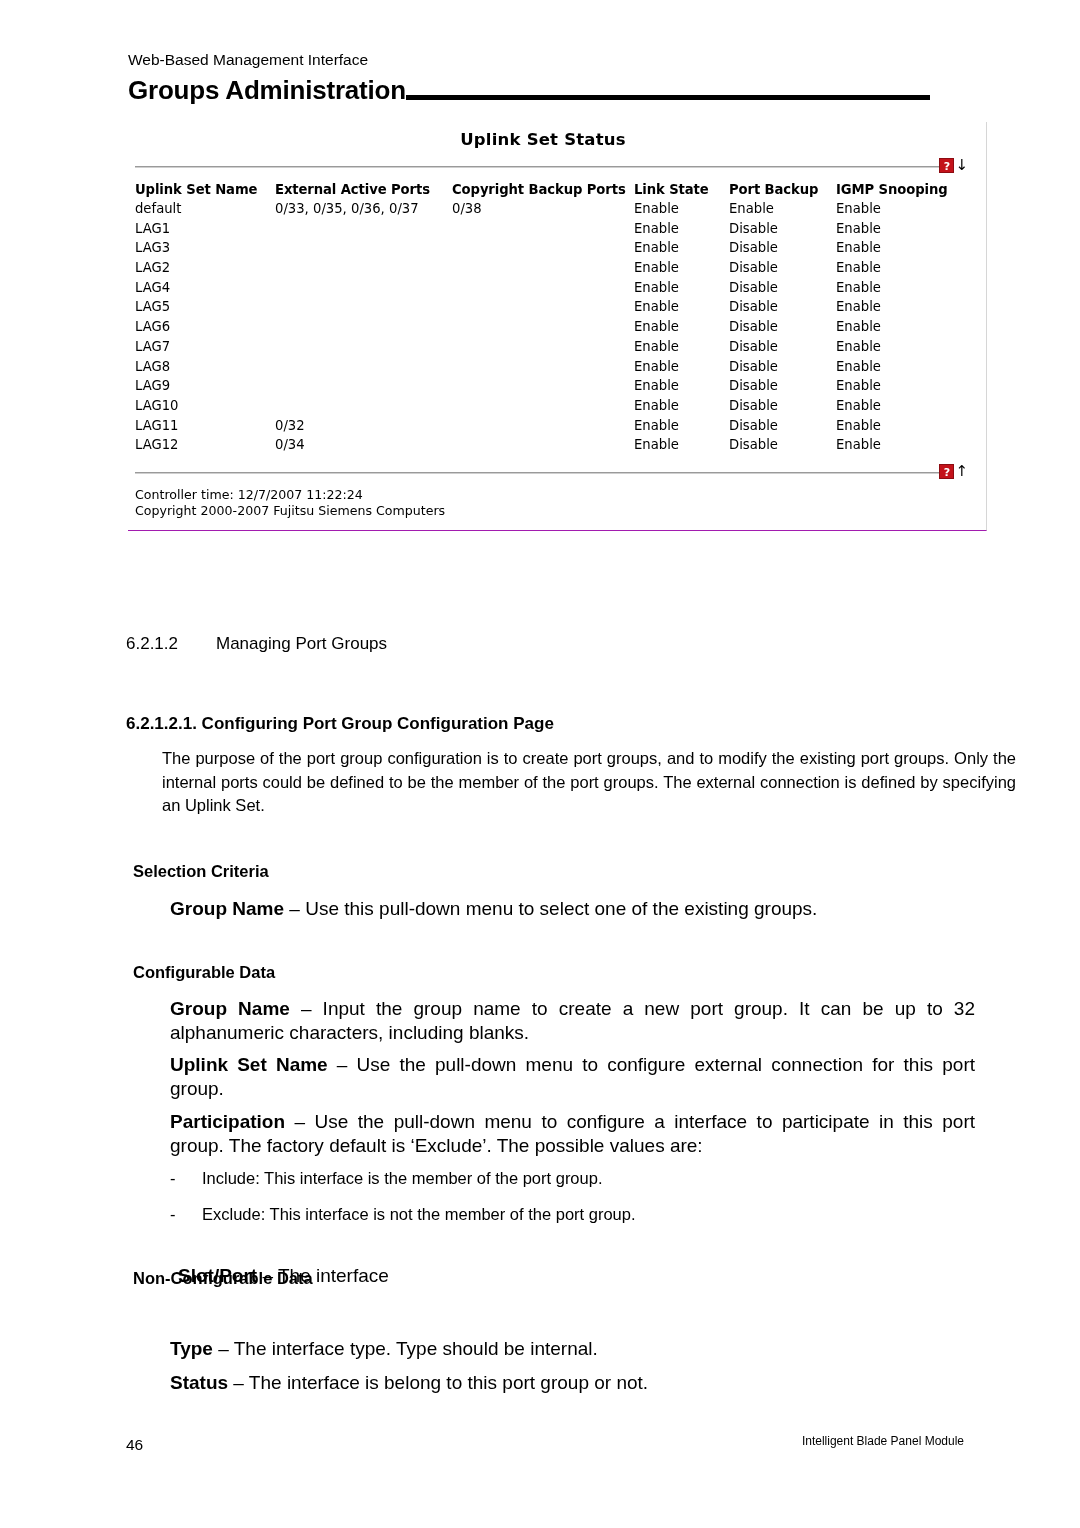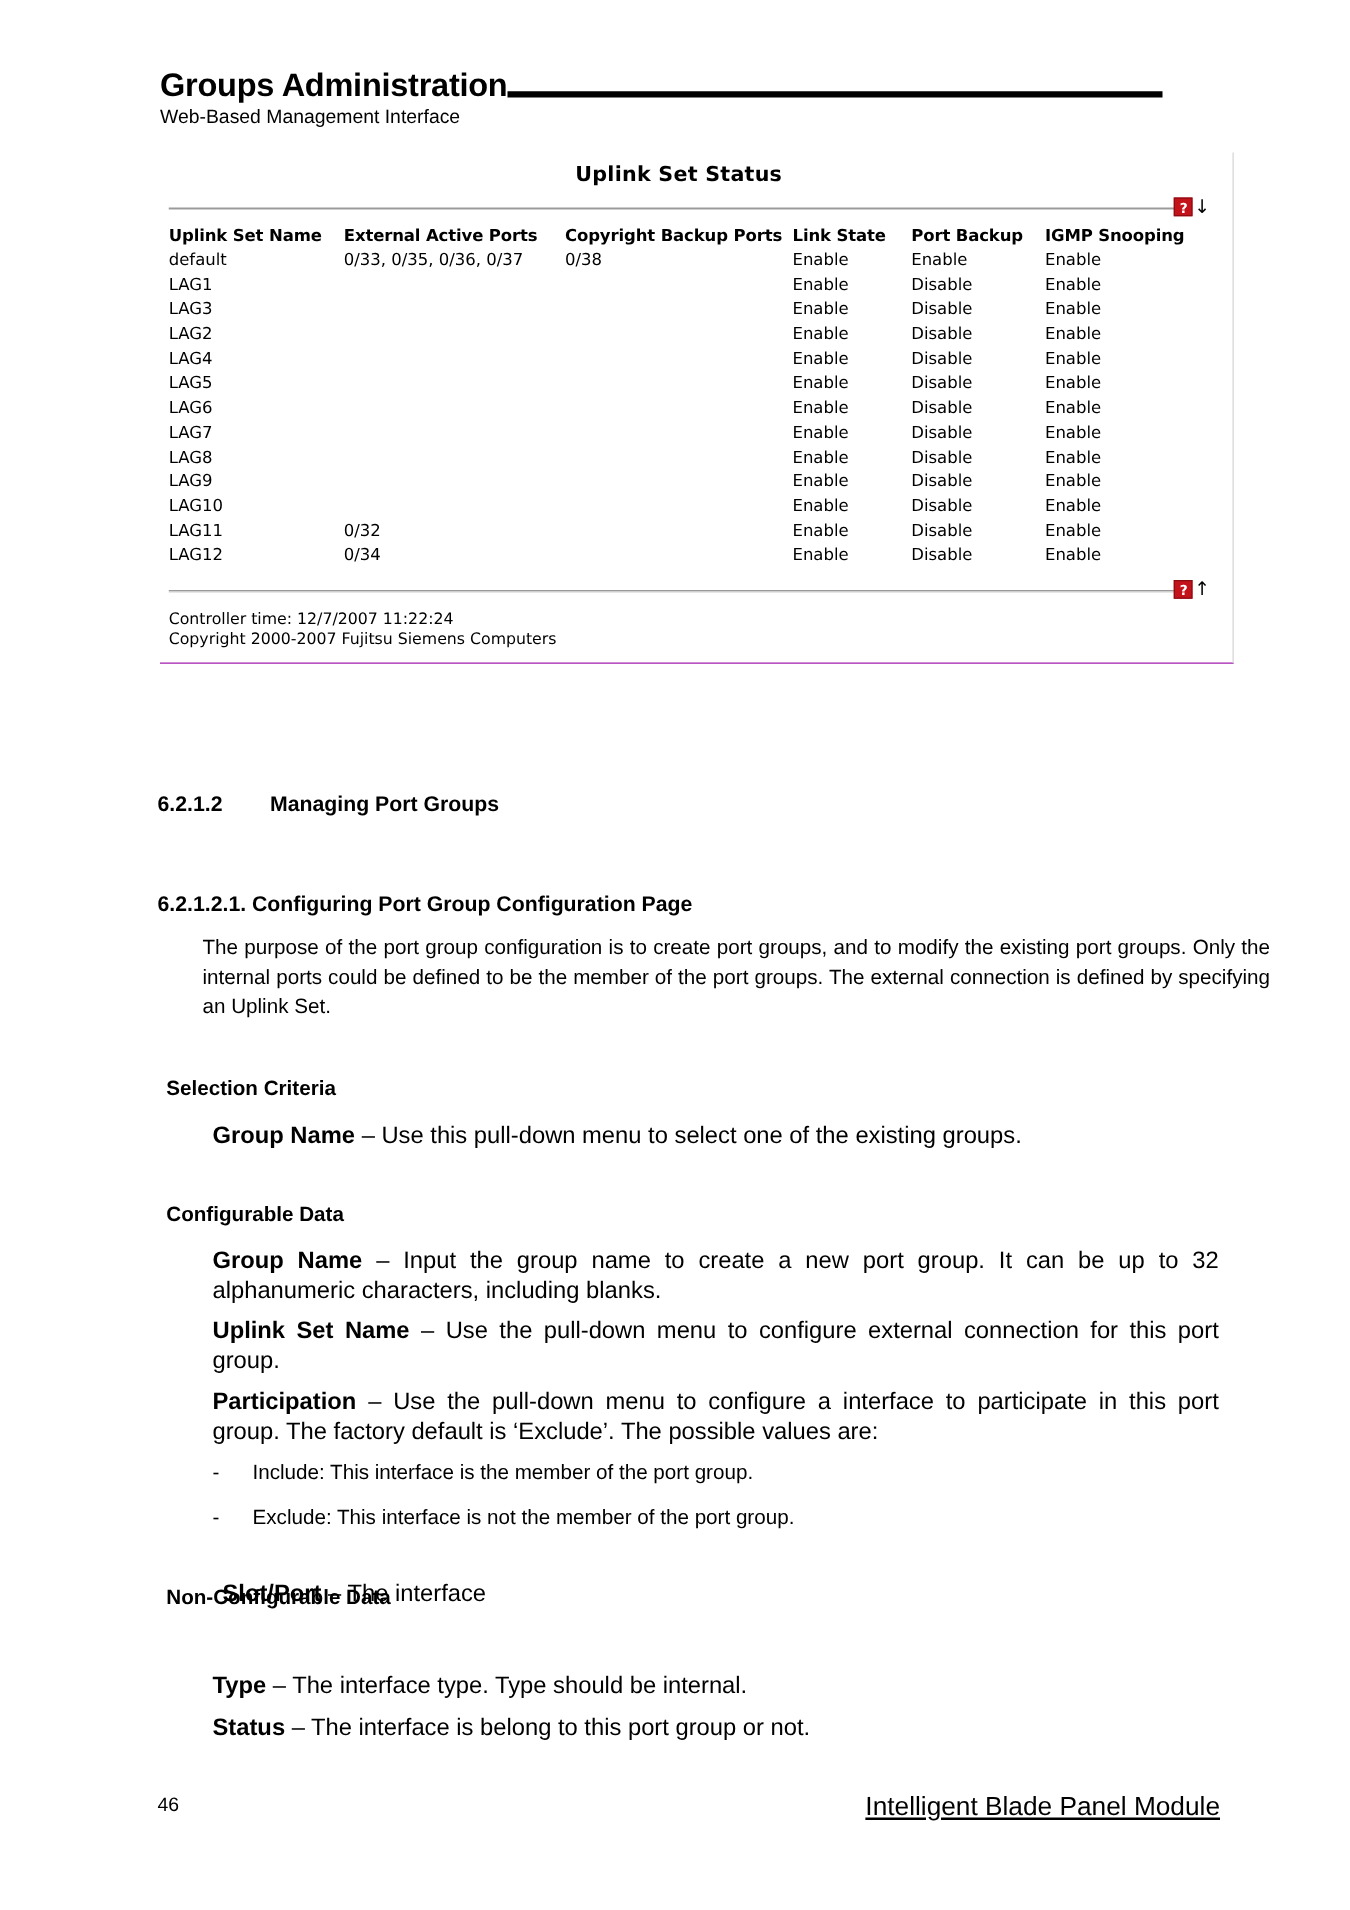--- a/index.html
+++ b/index.html
@@ -142,21 +142,21 @@
     margin-left: 7px;
     margin-top: 3px;
     font-size: 12.6px;
     line-height: 16.5px;
   }
 
   
   .h3 {
     position: absolute;
     font-size: 17px;
-    font-weight: bold;
+    font-weight: normal;
     white-space: nowrap;
   }
   .h3 .num { display: inline-block; width: 90px; }
   .h4 {
     position: absolute;
     font-size: 17px;
     font-weight: bold;
     white-space: nowrap;
   }
   .body-p {
@@ -189,36 +189,35 @@
 
   
   #page-num {
     position: absolute;
     left: 126px;
     top: 1436px;
     font-size: 15.5px;
   }
   #page-footer-right {
     position: absolute;
-    right: 104px;
+    right: 116px;
     top: 1434px;
-    font-size: 21px;
-    white-space: nowrap;
-    text-decoration: underline;
+    font-size: 12px;
+    white-space: nowrap;
   }
 </style>
 </head>
 <body>
 
 <div id="page-header">
+  <div id="doc-subtitle">Web-Based Management Interface</div>
   <div id="doc-title-row">
     <div id="doc-title">Groups Administration</div>
     <div id="doc-title-rule"></div>
   </div>
-  <div id="doc-subtitle">Web-Based Management Interface</div>
 </div>
 
 <div id="app-screenshot">
 
   <div id="app-title">Uplink Set Status</div>
 
   <div class="app-rule-row">
     <div class="app-rule"></div>
     <div class="help-cluster">
       <div class="help-icon">?</div>

